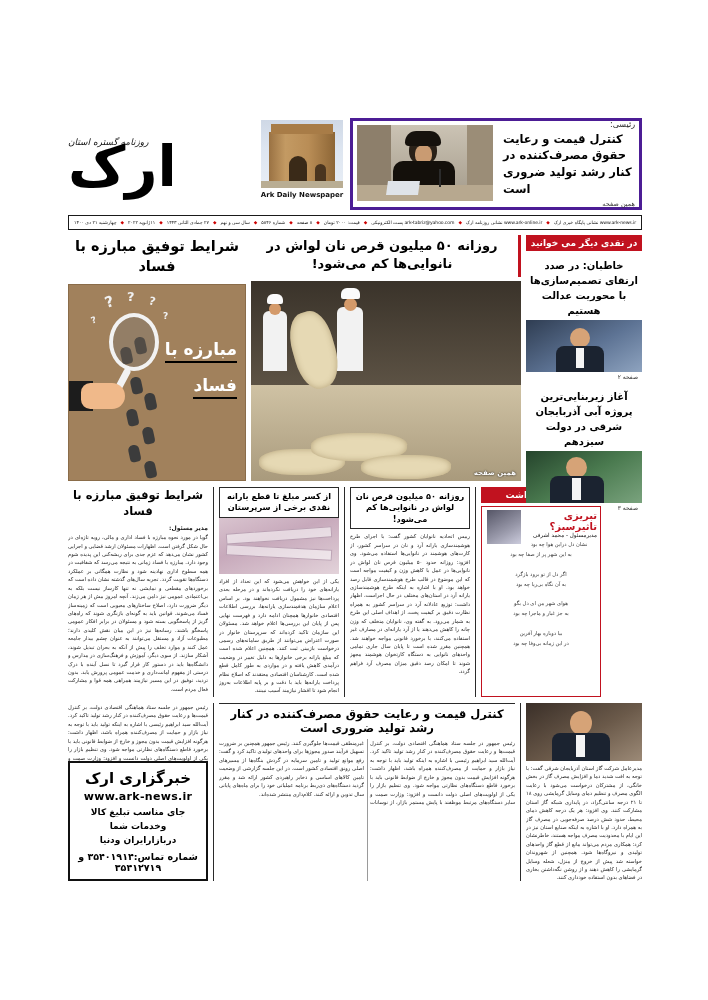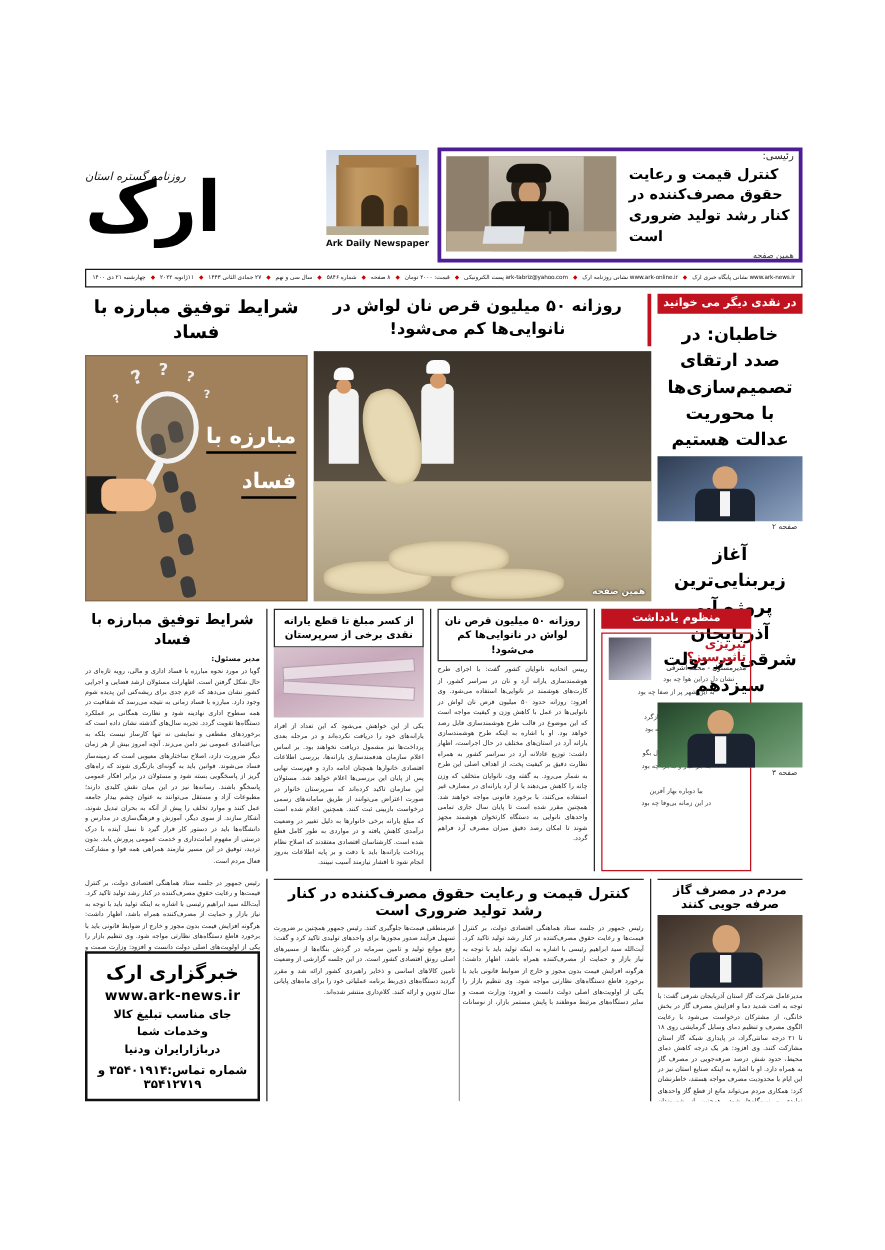--- a/index.html
+++ b/index.html
@@ -237,21 +237,21 @@
   }
 
   .left-col { width: 116px; display: flex; flex-direction: column; gap: 4px; }
   .lc-band {
     background: #c1121f; color: #fff;
     font-size: 9px; font-weight: bold; text-align: center;
     padding: 3px 0;
   }
   .lc-item { text-align: center; }
   .lc-head {
-    font-size: 14px; font-weight: bold; line-height: 1.5; color: #000;
+    font-size: 10px; font-weight: bold; line-height: 1.5; color: #000;
     padding: 3px 3px 2px;
   }
   .lc-pg { font-size: 6px; color: #333; padding: 1px 4px 2px; text-align: right; }
   .lc-photo { width: 100%; height: 52px; position: relative; overflow: hidden; }
   .lcp1 { background: linear-gradient(150deg,#2f3d52,#5d7394 55%,#8ea3bf); }
   .lcp2 { background: linear-gradient(150deg,#25442c,#4a7a4f 50%,#7aa37e); }
   .pp-head { position: absolute; background:#d6a377; border-radius:50%; }
   .pp-body { position: absolute; background:#1b2330; border-radius:8px 8px 0 0; }
   .pp-shirt { position: absolute; background:#f4f4f4; }
 
@@ -537,21 +537,20 @@
     <div class="divider"></div>
 
     <div class="bz-mid">
       <div class="wide-title">کنترل قیمت و رعایت حقوق مصرف‌کننده در کنار رشد تولید ضروری است</div>
       <div class="two-col">رئیس جمهور در جلسه ستاد هماهنگی اقتصادی دولت، بر کنترل قیمت‌ها و رعایت حقوق مصرف‌کننده در کنار رشد تولید تاکید کرد. آیت‌الله سید ابراهیم رئیسی با اشاره به اینکه تولید باید با توجه به نیاز بازار و حمایت از مصرف‌کننده همراه باشد، اظهار داشت: هرگونه افزایش قیمت بدون مجوز و خارج از ضوابط قانونی باید با برخورد قاطع دستگاه‌های نظارتی مواجه شود. وی تنظیم بازار را یکی از اولویت‌های اصلی دولت دانست و افزود: وزارت صمت و سایر دستگاه‌های مرتبط موظفند با پایش مستمر بازار، از نوسانات غیرمنطقی قیمت‌ها جلوگیری کنند. رئیس جمهور همچنین بر ضرورت تسهیل فرآیند صدور مجوزها برای واحدهای تولیدی تاکید کرد و گفت: رفع موانع تولید و تامین سرمایه در گردش بنگاه‌ها از مسیرهای اصلی رونق اقتصادی کشور است. در این جلسه گزارشی از وضعیت تامین کالاهای اساسی و ذخایر راهبردی کشور ارائه شد و مقرر گردید دستگاه‌های ذی‌ربط برنامه عملیاتی خود را برای ماه‌های پایانی سال تدوین و ارائه کنند. کلام‌داری منتشر شده‌اند.</div>
     </div>
 
     <div class="divider"></div>
 
     <div class="bz-left">
-      <div class="bl-title">مردم در مصرف گاز صرفه جویی کنند</div>
       <div class="bl-photo">
         <div class="pp-head" style="left:44px;top:8px;width:22px;height:24px;"></div>
         <div class="pp-body" style="left:26px;top:30px;width:58px;height:30px;"></div>
         <div class="pp-shirt" style="left:50px;top:32px;width:9px;height:22px;"></div>
       </div>
       <div class="body-text">مدیرعامل شرکت گاز استان آذربایجان شرقی گفت: با توجه به افت شدید دما و افزایش مصرف گاز در بخش خانگی، از مشترکان درخواست می‌شود با رعایت الگوی مصرف و تنظیم دمای وسایل گرمایشی روی ۱۸ تا ۲۱ درجه سانتی‌گراد، در پایداری شبکه گاز استان مشارکت کنند. وی افزود: هر یک درجه کاهش دمای محیط، حدود شش درصد صرفه‌جویی در مصرف گاز به همراه دارد. او با اشاره به اینکه صنایع استان نیز در این ایام با محدودیت مصرف مواجه هستند، خاطرنشان کرد: همکاری مردم می‌تواند مانع از قطع گاز واحدهای تولیدی و نیروگاه‌ها شود. همچنین از شهروندان خواسته شد پیش از خروج از منزل، شعله وسایل گرمایشی را کاهش دهند و از روشن نگه‌داشتن بخاری در فضاهای بدون استفاده خودداری کنند.</div>
     </div>
   </div>
 
 </div>

